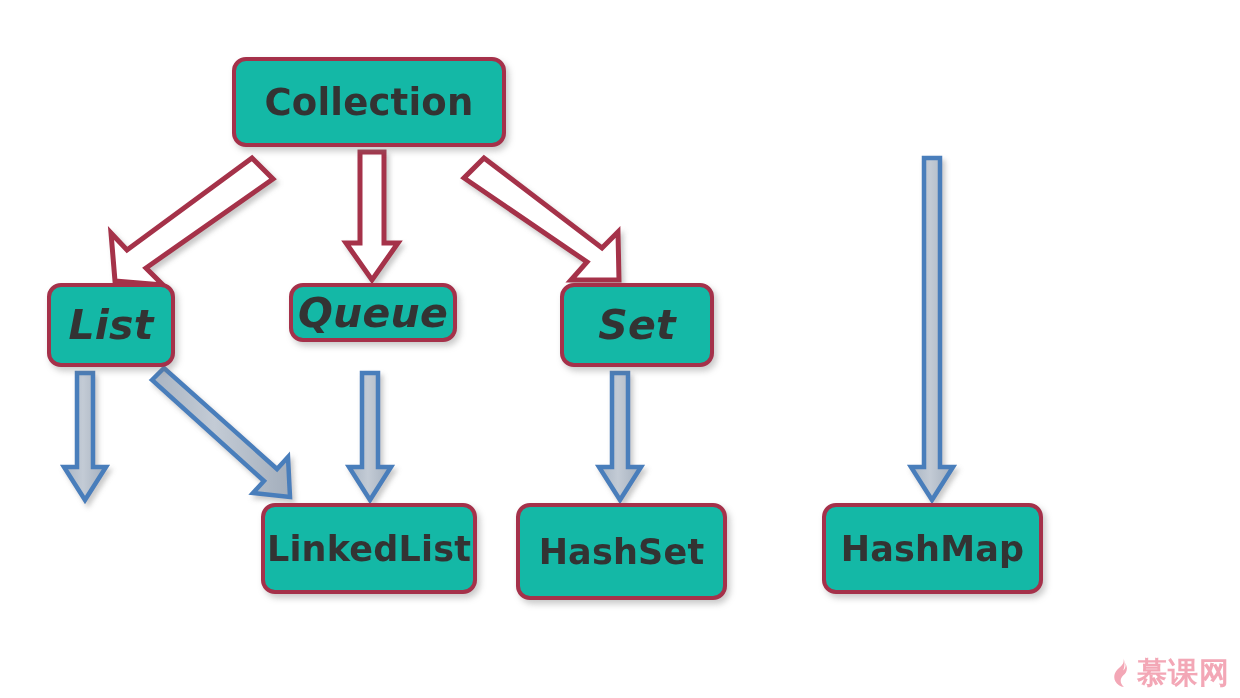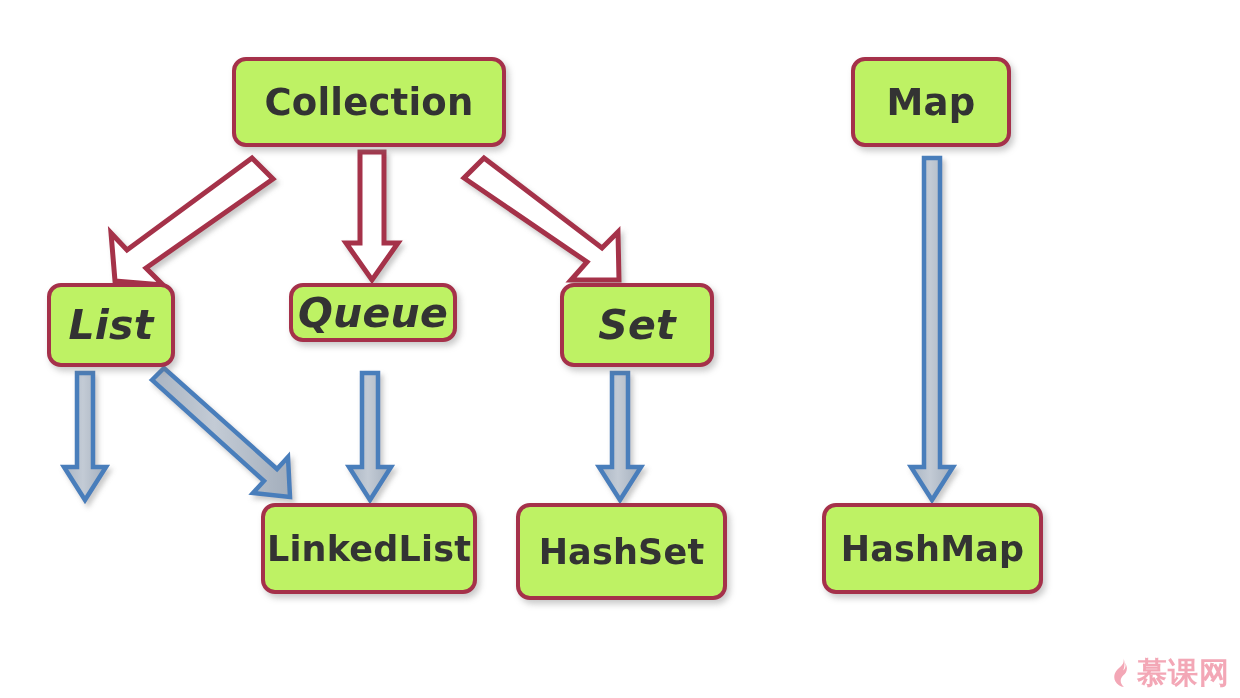--- a/index.html
+++ b/index.html
@@ -21,21 +21,21 @@
     position: absolute;
     left: 0;
     top: 0;
     width: 1240px;
     height: 698px;
     pointer-events: none;
   }
   .node {
     position: absolute;
     box-sizing: border-box;
-    background: #bef264;
+    background: #14b8a6;
     border: 4px solid #A5314A;
     border-radius: 14px;
     display: flex;
     align-items: center;
     justify-content: center;
     box-shadow: 3px 4px 6px rgba(120,120,120,0.40);
   }
   .node .label {
     font-family: "DejaVu Sans", "Liberation Sans", sans-serif;
     font-weight: bold;
@@ -117,23 +117,20 @@
 
     <g filter="url(#softshadow)">
       <polygon points="924,158 940,158 940,467 953,467 932,500 911,467 924,467" fill="url(#blueFill)" stroke="#4A7EBB" stroke-width="4.5" stroke-linejoin="miter"></polygon>
     </g>
   </svg>
 
   <div class="node tier-root" style="left:232px; top:57px; width:274px; height:90px;">
     <span class="label">Collection</span>
   </div>
 
-  <div class="node tier-root" style="left:851px; top:57px; width:160px; height:90px;">
-    <span class="label">Map</span>
-  </div>
 
   <div class="node tier-mid" style="left:47px; top:283px; width:128px; height:84px;">
     <span class="label">List</span>
   </div>
 
   <div class="node tier-mid" style="left:289px; top:283px; width:168px; height:59px;">
     <span class="label">Queue</span>
   </div>
 
   <div class="node tier-mid" style="left:560px; top:283px; width:154px; height:84px;">

